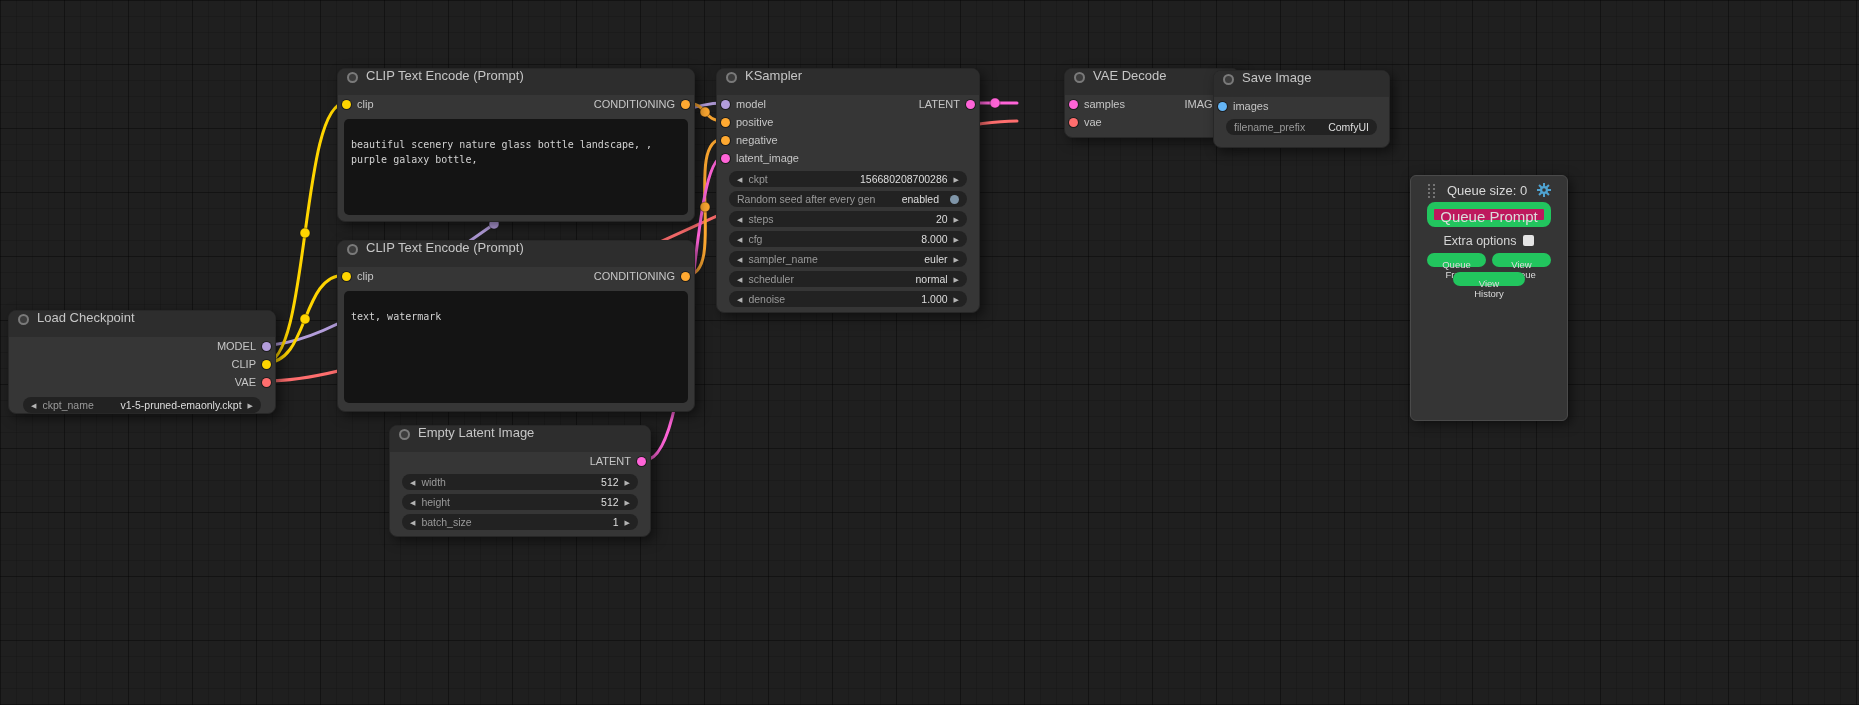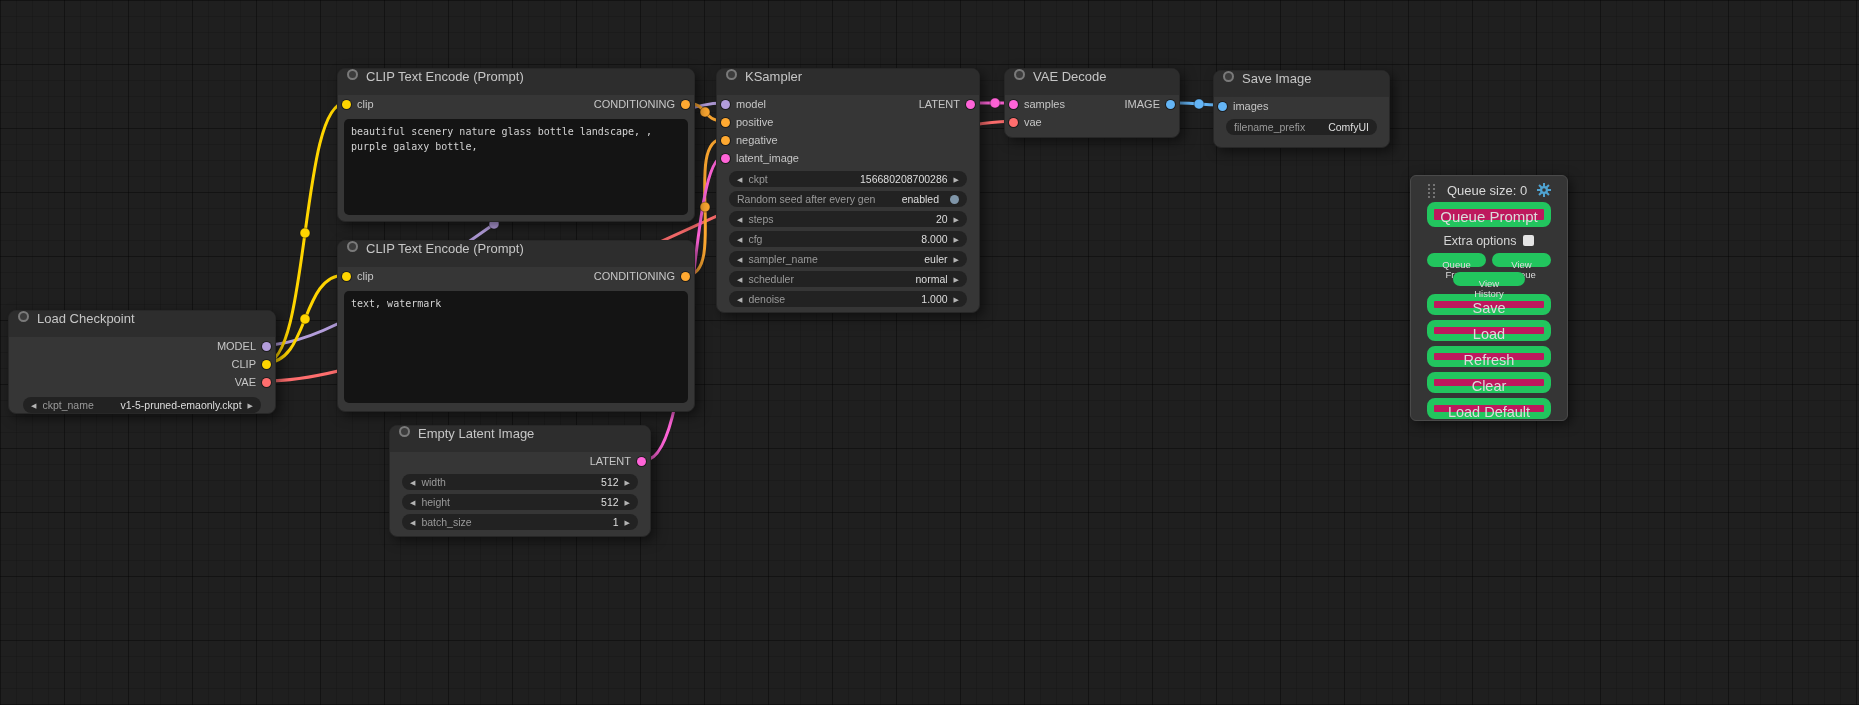--- a/index.html
+++ b/index.html
@@ -10,40 +10,40 @@
       linear-gradient(rgba(0,0,0,.28) 1px,transparent 1px),
       linear-gradient(90deg,rgba(0,0,0,.28) 1px,transparent 1px),
       linear-gradient(rgba(0,0,0,.12) 1px,transparent 1px),
       linear-gradient(90deg,rgba(0,0,0,.12) 1px,transparent 1px);
     background-size:64px 64px,64px 64px,16px 16px,16px 16px}
   .wires{position:absolute;left:0;top:0;z-index:1}
   .wire{fill:none;stroke-width:3;stroke-linecap:round}
   .wire-dot{stroke:rgba(0,0,0,.35);stroke-width:1}
   .node{position:absolute;z-index:2;background:#363636;border:1px solid #272727;
     border-radius:8px;box-shadow:4px 4px 12px rgba(0,0,0,.5);color:#c2c2c2}
-  .node-title{height:26px;display:flex;align-items:flex-start;gap:8px;padding:0 9px;
+  .node-title{height:26px;display:flex;align-items:flex-end;gap:8px;padding:12px 9px;
     background:#2d2d2d;border-radius:7px 7px 0 0;font-size:13px;color:#c6c6c6;cursor:move}
   .title-dot{width:11px;height:11px;border-radius:50%;background:#3c3c3c;
     border:2px solid #7a7a7a;flex:none}
   .slot-row{display:flex;align-items:center;justify-content:space-between;
     height:18px;font-size:11px;color:#c6c6c6}
   .slot{display:flex;align-items:center;gap:6px}
   .slot.in{padding-left:4px}
   .slot.out{padding-right:4px;margin-left:auto}
   .dot{width:9px;height:9px;border-radius:50%;flex:none;box-shadow:0 0 0 1px rgba(0,0,0,.45)}
   .c-model{background:#B39DDB}.c-clip{background:#FFD500}.c-vae{background:#FF6E6E}
   .c-cond{background:#FFA931}.c-latent{background:#FF64D8}.c-image{background:#64B5F6}
   .widget{height:16px;margin:4px 12px 0;background:#222;border-radius:8px;
     display:flex;align-items:center;padding:0 8px;font-size:10.5px;gap:6px;cursor:pointer}
   .widget.wide-margin{margin:6px 14px 0}
   .w-arrow{color:#b4b4b4;font-size:7px;line-height:1;flex:none}
   .w-label{color:#9a9a9a;white-space:nowrap}
   .w-value{margin-left:auto;color:#dedede;white-space:nowrap}
   .w-toggle{width:9px;height:9px;border-radius:50%;background:#7F95A8;flex:none;margin-left:5px}
-  .textbox{margin:6px;background:#141414;border-radius:5px;padding:5px 7px;
+  .textbox{margin:6px;background:#141414;border-radius:5px;padding:18px 7px;
     font-family:"DejaVu Sans Mono",monospace;font-size:10px;line-height:1.5;
     color:#d2d2d2;white-space:pre-wrap;overflow:hidden;cursor:text}
   .tb-pos{height:96px}.tb-neg{height:112px}
   
   .queue-panel{position:absolute;z-index:3;left:1410px;top:175px;width:158px;height:246px;
     background:#353535;border:1px solid #4a4a4a;border-radius:6px;
     box-shadow:3px 3px 12px rgba(0,0,0,.55);padding:5px 16px 10px;color:#ddd}
   .qp-header{display:flex;align-items:center;height:18px;margin-bottom:3px}
   .drag-handle{width:10px;height:15px;position:relative;cursor:grab;flex:none}
   .drag-handle::before{content:"";position:absolute;left:1px;top:1px;width:2px;height:2px;
@@ -259,21 +259,21 @@
       <span class="w-arrow">▶</span>
     </div>
     <div class="widget">
       <span class="w-arrow">◀</span>
       <span class="w-label">denoise</span>
       <span class="w-value">1.000</span>
       <span class="w-arrow">▶</span>
     </div>
   </div>
 
-  <div class="node" style="left:1004px;top:68px;width:176px;height:70px">
+  <div class="node" style="left:1064px;top:68px;width:176px;height:70px">
     <div class="node-title">
       <span class="title-dot"></span>
       <span>VAE Decode</span>
     </div>
     <div class="slot-row">
       <div class="slot in">
         <span class="dot c-latent"></span>
         <span>samples</span>
       </div>
       <div class="slot out">
@@ -328,22 +328,15 @@
       <span>Extra options</span>
       <span class="checkbox"></span>
     </div>
     <div class="qp-row">
       <button class="qp-btn small">Queue Front</button>
       <button class="qp-btn small">View Queue</button>
     </div>
     <div class="qp-row center">
       <button class="qp-btn small">View History</button>
     </div>
-    <div class="qp-stack">
-      <button class="qp-btn med" style="margin-top:0">Save</button>
-      <button class="qp-btn med">Load</button>
-      <button class="qp-btn med">Refresh</button>
-      <button class="qp-btn med">Clear</button>
-      <button class="qp-btn med">Load Default</button>
-    </div>
   </div>
 
 </div>
 
 </body></html>

